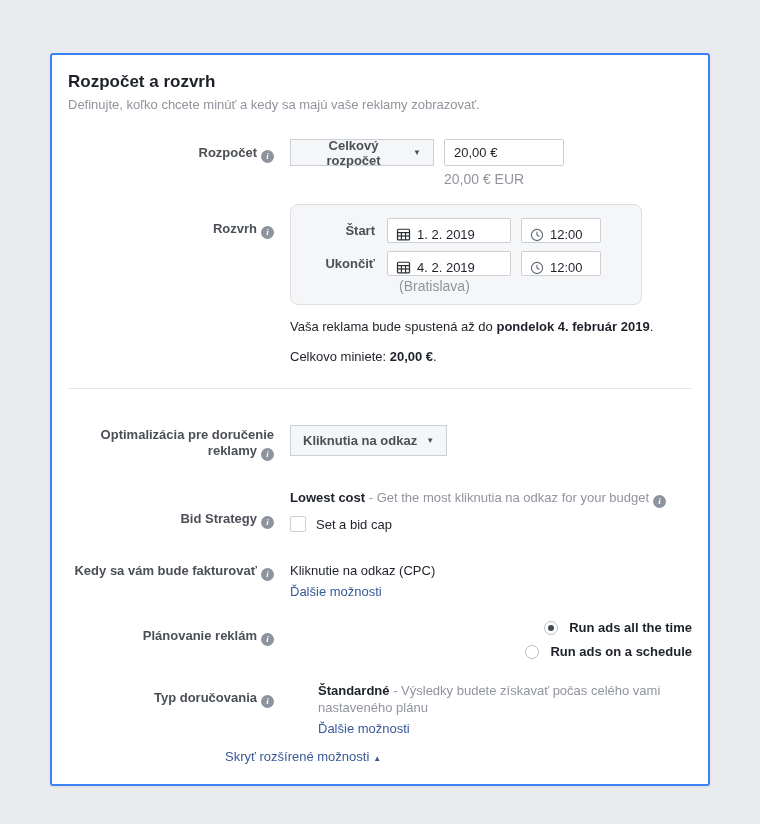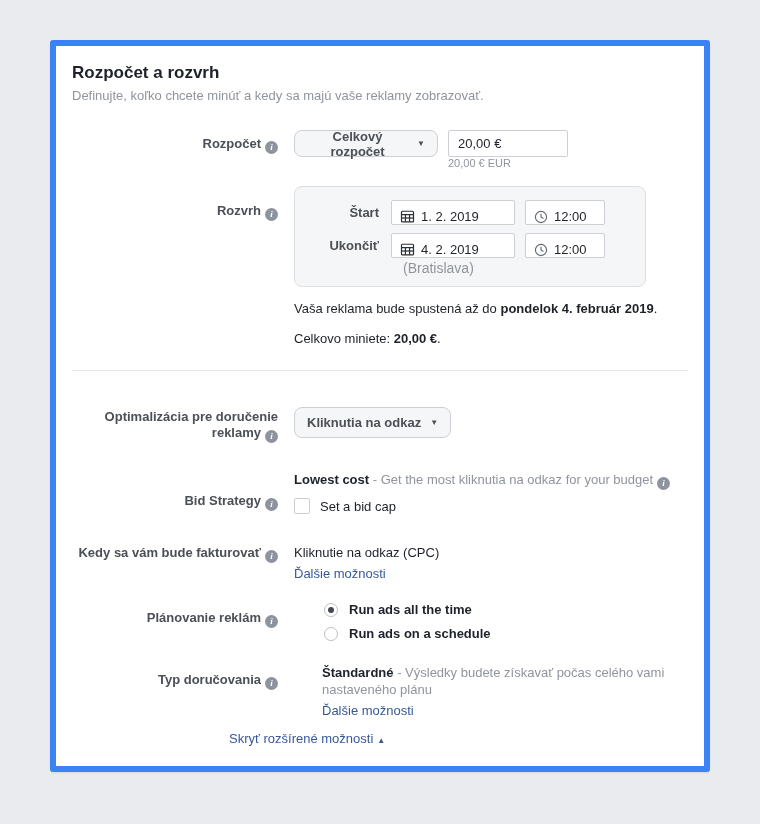--- a/index.html
+++ b/index.html
@@ -5,24 +5,24 @@
   * { box-sizing: border-box; margin: 0; padding: 0; }
   html,body { width:760px; height:824px; }
   body {
     background:#e9ebee;
     font-family:"Liberation Sans", sans-serif;
     font-size:13px;
     color:#1d2129;
     -webkit-font-smoothing:antialiased;
   }
   .card {
-    position:absolute; left:50px; top:40px;
+    position:absolute; left:50px; top:53px;
     width:660px; min-height:720px;
     background:#fff;
-    border:6px solid #3b82f6;
+    border:2px solid #3b82f6;
     border-radius:3px;
     box-shadow:0 1px 2px rgba(0,0,0,.08);
     padding:17px 16px 20px 16px;
   }
   .hdr-title { font-size:17px; font-weight:bold; color:#1d2129; margin-bottom:5px; }
   .hdr-sub { font-size:13px; color:#90949c; }
   .form { margin-top:27px; }
   .row { display:flex; margin-bottom:26px; }
   .label-col {
     width:206px; flex:none;
@@ -36,33 +36,33 @@
   .info {
     display:inline-block; width:13px; height:13px; line-height:13px;
     border-radius:50%; background:#8d949e; color:#fff;
     font-size:9px; font-weight:bold; text-align:center;
     font-family:"Liberation Serif", serif; font-style:italic;
     vertical-align:-2px; margin-left:4px; cursor:pointer;
   }
   .dd-btn {
     display:inline-flex; align-items:center; justify-content:flex-start;
     height:27px; padding:0 12px;
-    background:#f5f6f7; border:1px solid #ccd0d5; border-radius:8px;
+    background:#f5f6f7; border:1px solid #ccd0d5; border-radius:0;
     font-family:inherit; font-size:13px; font-weight:bold; color:#4b4f56;
     cursor:pointer;
   }
   .dd-btn .caret { font-size:8px; margin-left:9px; color:#4b4f56; }
   .budget-line { display:flex; align-items:flex-start; }
   .budget-dd { width:144px; }
   .amount-wrap { margin-left:10px; }
   .amount-input {
     width:120px; height:27px; border:1px solid #ccd0d5; border-radius:2px;
     padding:0 9px; font-family:inherit; font-size:13px; color:#1d2129;
   }
-  .amount-helper { font-size:11px; color:#90949c; }
+  .amount-helper { font-size:14px; color:#90949c; margin-top:5px; }
   .panel {
     width:352px; background:#f5f6f7; border:1px solid #dddfe2; border-radius:8px;
     padding:13px 14px 10px 0;
   }
   .panel-row { display:flex; align-items:center; margin-bottom:8px; }
   .panel-label {
     width:96px; flex:none; text-align:right; font-weight:bold; color:#4b4f56;
     padding-right:12px;
   }
   .field {
@@ -81,21 +81,21 @@
   .opt-dd { min-width:150px; }
   .gray { color:#90949c; }
   .bid-line1 { line-height:16px; margin-bottom:8px; }
   .check-row { display:flex; align-items:center; cursor:pointer;text-align:center; }
   .checkbox {
     width:16px; height:16px; border:1px solid #ccd0d5; border-radius:2px;
     background:#fff; margin-right:10px; flex:none;
   }
   .link { color:#385898; text-decoration:none; cursor:pointer; }
   .billing-val { margin-bottom:6px; }
-  .radio-row { display:flex; align-items:center; margin-bottom:9px; cursor:pointer; }
+  .radio-row { display:flex; align-items:center; margin-bottom:9px; cursor:pointer;justify-content:flex-end; }
   .radio {
     width:14px; height:14px; border:1px solid #bcc0c4; border-radius:50%;
     background:#fff; margin-right:11px; position:relative; flex:none;
   }
   .radio.selected::after {
     content:""; position:absolute; left:3px; top:3px; width:6px; height:6px;
     border-radius:50%; background:#444950;
   }
   .radio-label { font-weight:bold; color:#1d2129; }
   .delivery-line { line-height:17px; }

